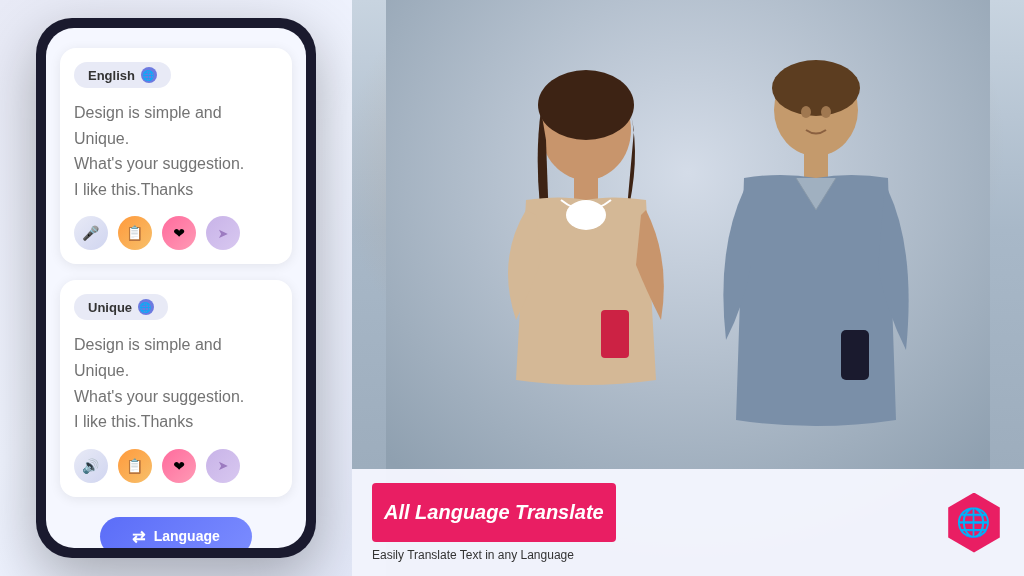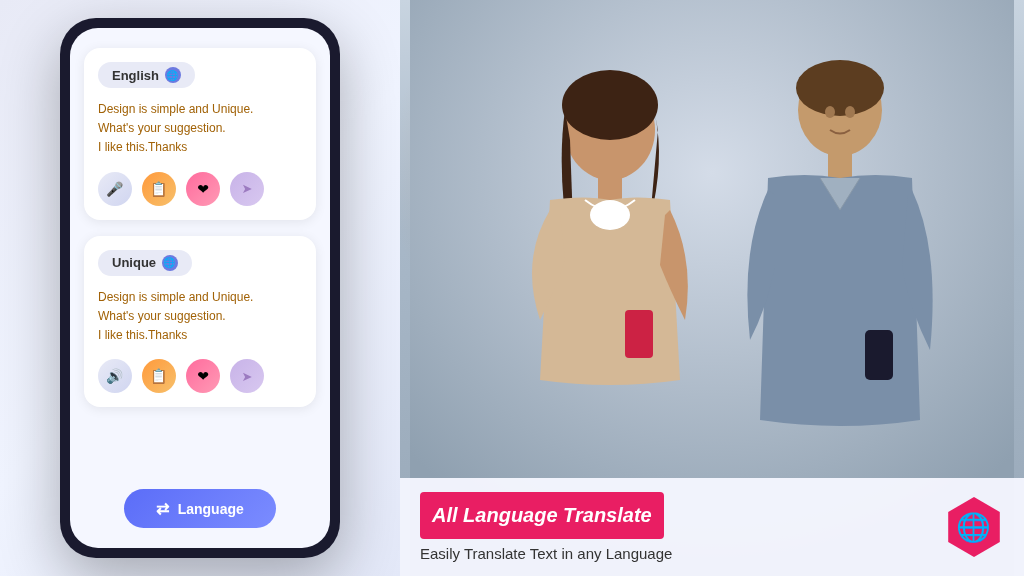--- a/index.html
+++ b/index.html
@@ -6,21 +6,21 @@
     body {
       width: 1024px;
       height: 576px;
       overflow: hidden;
       font-family: 'Segoe UI', Arial, sans-serif;
       display: flex;
     }
 
     
     .left-panel {
-      width: 400px;
+      width: 352px;
       height: 576px;
       background: linear-gradient(135deg, #e8eaf6 0%, #f0f4ff 50%, #e3e8f8 100%);
       display: flex;
       align-items: center;
       justify-content: center;
       position: relative;
       flex-shrink: 0;
     }
 
     
@@ -79,22 +79,22 @@
       background: #6c7ae0;
       border-radius: 50%;
       display: inline-flex;
       align-items: center;
       justify-content: center;
       color: white;
       font-size: 10px;
     }
 
     .translation-text {
-      font-size: 12px;
-      color: #a16207;
+      font-size: 16px;
+      color: #737373;
       line-height: 1.6;
       margin-bottom: 14px;
     }
 
     .action-buttons {
       display: flex;
       gap: 10px;
       align-items: center;
     }
 
@@ -193,29 +193,29 @@
 
     .banner-text-block {
       flex: 1;
     }
 
     .banner-title {
       background: #e91e63;
       color: white;
       font-size: 20px;
       font-weight: 900;
-      padding: 12px 12px;
+      padding: 18px 12px;
       border-radius: 4px;
       display: inline-block;
       margin-bottom: 6px;
       font-style: italic;
     }
 
     .banner-subtitle {
-      font-size: 15px;
+      font-size: 12px;
       color: #333;
       font-weight: 500;
     }
 
     .banner-logo {
       width: 60px;
       height: 60px;
       flex-shrink: 0;
     }
 

